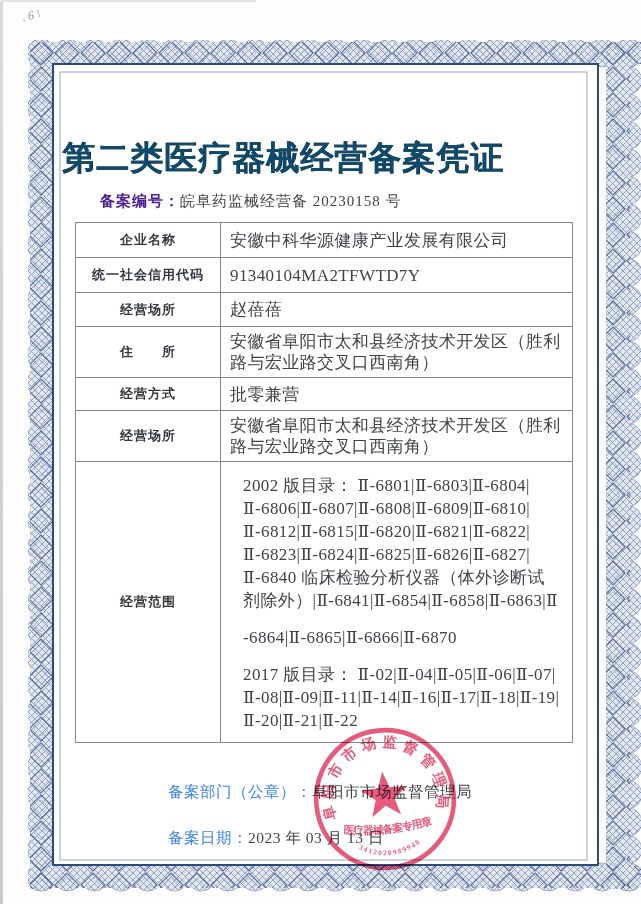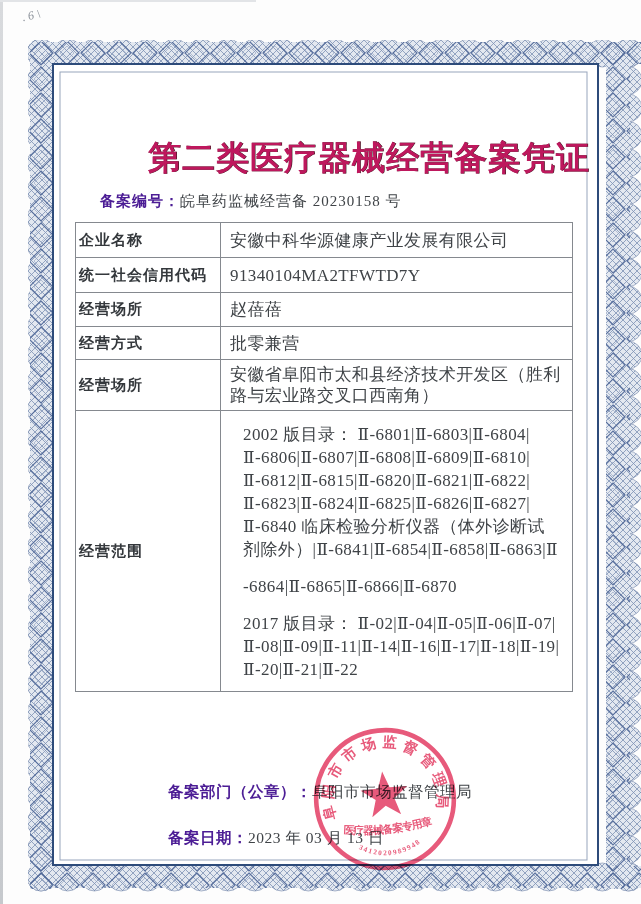--- a/index.html
+++ b/index.html
@@ -8,42 +8,42 @@
     background:#fdfdfd;
     font-family:"Liberation Serif","DejaVu Serif",serif;
     color:#3a3e42;
   }
   .scan-edge-left{position:absolute;left:0;top:0;width:3px;height:100%;
     background:linear-gradient(180deg,#d8dadd,#c6c9cd);}
   .scan-edge-top{position:absolute;left:0;top:0;width:40%;height:2px;background:#e2e4e7;}
   .pen-mark{position:absolute;left:22px;top:8px;font-size:12px;color:#8d939b;
     transform:rotate(-12deg);letter-spacing:3px;font-style:italic;}
   .deco-border{position:absolute;left:28px;top:40px;}
-  .title{position:absolute;left:62px;top:114px;width:528px;text-align:right;
-    font-size:33px;font-weight:bold;color:#be185d;letter-spacing:1px;
+  .title{position:absolute;left:62px;top:114px;width:528px;text-align:left;
+    font-size:33px;font-weight:bold;color:#0c4a6e;letter-spacing:1px;
     text-shadow:0.6px 0 0 #1f1911;white-space:nowrap;}
   .filing{position:absolute;left:100px;top:192px;font-size:15px;white-space:nowrap;}
   .filing .lab{font-weight:bold;letter-spacing:1px;color:#4c1d95;}
   .filing .val{letter-spacing:1px;color:#3f4347;}
   table.info{position:absolute;left:75px;top:222px;width:498px;
     border-collapse:collapse;table-layout:fixed;}
   table.info td{border:1px solid #85898f;vertical-align:middle;}
-  td.lbl{width:138px;text-align:left;font-weight:bold;font-size:15px;
+  td.lbl{width:138px;text-align:center;font-weight:bold;font-size:13px;
     color:#34383c;letter-spacing:1px;padding:2px 3px;}
   td.val{font-size:17px;color:#3f4347;padding:2px 9px;line-height:21px;letter-spacing:0.4px;}
   tr.r0 td,tr.r1 td{height:30px;}
   tr.r2 td,tr.r3 td{height:29px;}
   tr.r4 td,tr.r6 td{height:46px;}
   tr.r5 td{height:28px;}
   tr.r7 td{height:47px;}
   td.scope{padding:12px 10px 10px 22px;line-height:23px;}
   td.scope p{margin:0 0 14px 0;}
   td.scope p:last-child{margin-bottom:0;}
   .footer-line{position:absolute;left:168px;font-size:15.5px;white-space:nowrap;}
-  .footer-line .lab{font-weight:bold;letter-spacing:0.5px;color:#4c1d95;}
+  .footer-line .lab{font-weight:normal;letter-spacing:0.5px;color:#3b82f6;}
   .footer-line .val{letter-spacing:0.5px;color:#3f4347;}
   .dept{top:782px;}
   .date{top:828px;}
   .seal{position:absolute;left:308px;top:722px;width:154px;height:154px;
     transform:rotate(-6deg);opacity:0.9;mix-blend-mode:multiply;}
   .seal text{font-family:"Liberation Serif","DejaVu Serif",serif;font-weight:bold;}
 </style>
 </head>
 <body>
 
@@ -199,20 +199,24 @@
         <td class="val">安徽中科华源健康产业发展有限公司</td>
       </tr>
       <tr class="r1">
         <td class="lbl">统一社会信用代码</td>
         <td class="val">91340104MA2TFWTD7Y</td>
       </tr>
       <tr class="r3">
         <td class="lbl">经营场所</td>
         <td class="val">赵蓓蓓</td>
       </tr>
+      <tr class="r4">
+        <td class="lbl">住　　所</td>
+        <td class="val">安徽省阜阳市太和县经济技术开发区（胜利路与宏业路交叉口西南角）</td>
+      </tr>
       <tr class="r5">
         <td class="lbl">经营方式</td>
         <td class="val">批零兼营</td>
       </tr>
       <tr class="r6">
         <td class="lbl">经营场所</td>
         <td class="val">安徽省阜阳市太和县经济技术开发区（胜利路与宏业路交叉口西南角）</td>
       </tr>
       <tr class="r8">
         <td class="lbl">经营范围</td>

